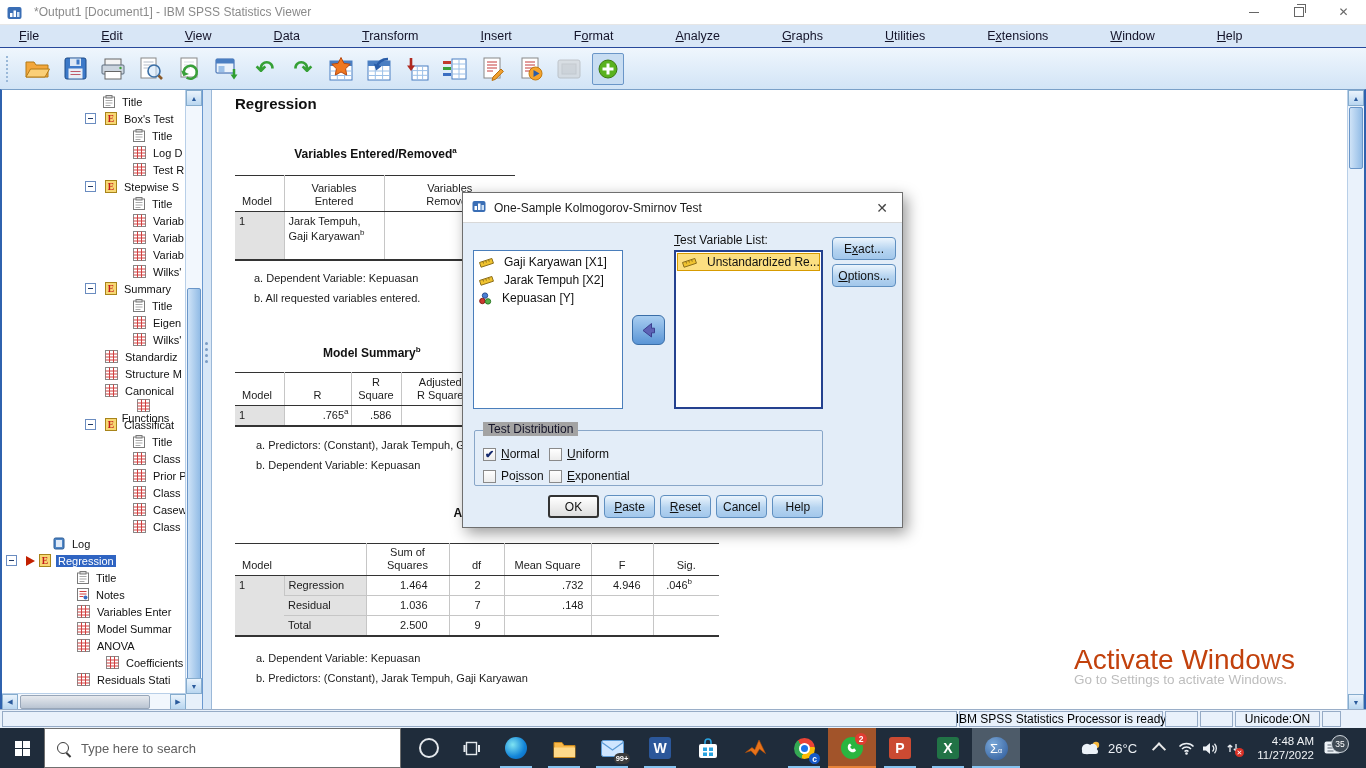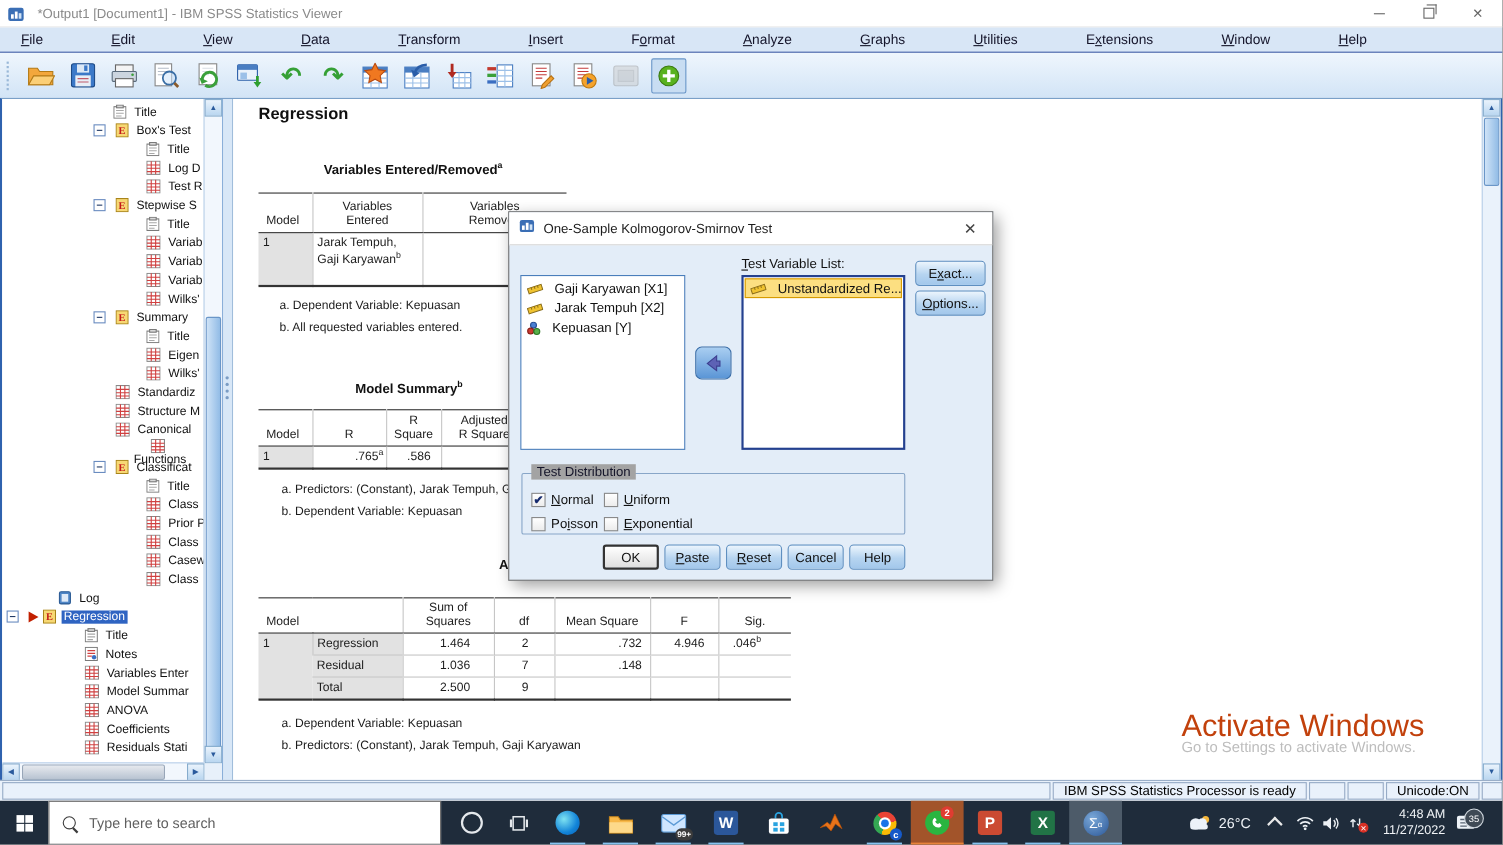--- a/index.html
+++ b/index.html
@@ -633,21 +633,21 @@
           </div>
           <div class="trow" style="top: 547px; padding-left: 75px;">
             <span class="tico2">
               <svg width="13" height="13">
                 <rect x="0.5" y="0.5" width="12" height="12" fill="#fff" stroke="#888"></rect>
                 <path d="M0.5 4 h12 M0.5 7 h12 M0.5 10 h12 M4.5 0.5 v12 M8.5 0.5 v12" stroke="#d04040"></path>
               </svg>
             </span>
             <span class="tlabel">ANOVA</span>
           </div>
-          <div class="trow" style="top: 564px; padding-left: 75px;">
+          <div class="trow" style="top: 564px; padding-left: 104px;">
             <span class="tico2">
               <svg width="13" height="13">
                 <rect x="0.5" y="0.5" width="12" height="12" fill="#fff" stroke="#888"></rect>
                 <path d="M0.5 4 h12 M0.5 7 h12 M0.5 10 h12 M4.5 0.5 v12 M8.5 0.5 v12" stroke="#d04040"></path>
               </svg>
             </span>
             <span class="tlabel">Coefficients</span>
           </div>
           <div class="trow" style="top: 581px; padding-left: 75px;">
             <span class="tico2">
@@ -910,21 +910,21 @@
         <div class="btn default">OK</div>
         <div class="btn"><u>P</u>aste</div>
         <div class="btn"><u>R</u>eset</div>
         <div class="btn">Cancel</div>
         <div class="btn">Help</div>
       </div>
   </div>
 
   <div id="statusbar">
     <div class="scell" style="width:955px"></div>
-    <div class="scell" style="width:232px">IBM SPSS Statistics Processor is ready</div>
+    <div class="scell" style="width:204px">IBM SPSS Statistics Processor is ready</div>
     <div class="scell" style="width:33px"></div>
     <div class="scell" style="width:33px"></div>
     <div class="scell" style="width:85px">Unicode:ON</div>
     <div class="scell" style="width:19px"></div>
   </div>
 
   <div id="taskbar">
     <div id="startbtn">
         <span class="winlogo">
           <i></i>

